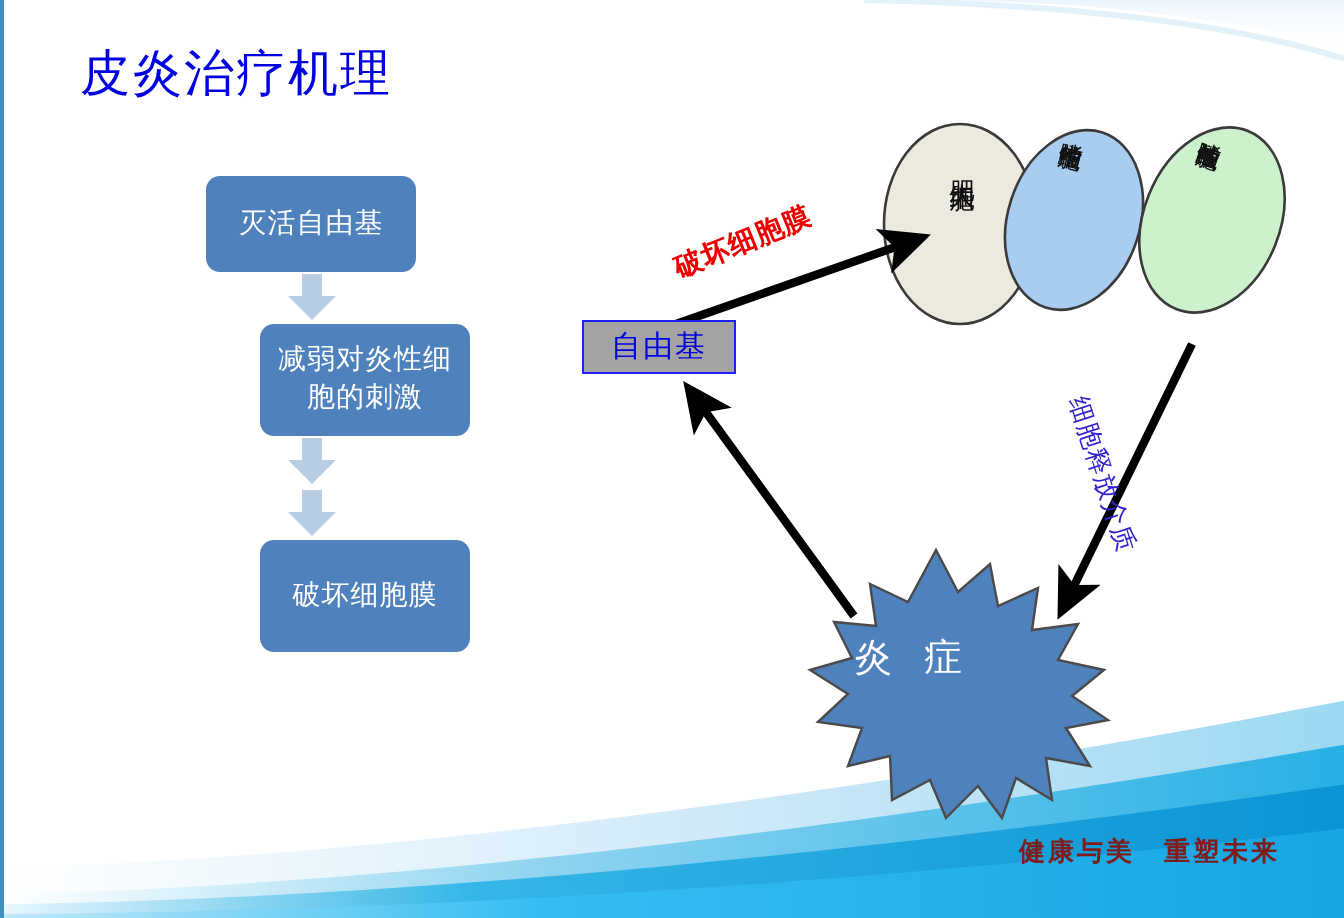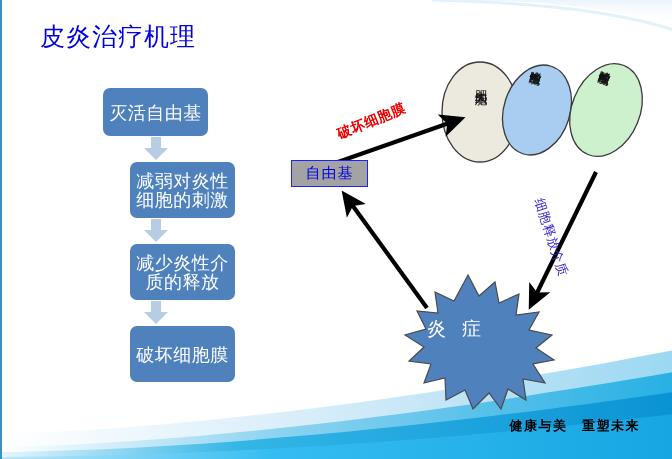--- a/index.html
+++ b/index.html
@@ -43,21 +43,21 @@
     position: absolute;
     left: 101px;
     top: 88px;
     width: 105px;
   }
   .flow-box {
     width: 105px;
     background: #4f81bd;
     border-radius: 7px;
     color: #ffffff;
-    font-size: 18px;
+    font-size: 14px;
     line-height: 19px;
     text-align: center;
     display: flex;
     align-items: center;
     justify-content: center;
     box-sizing: border-box;
     padding: 3px 5px;
     letter-spacing: 0.5px;
   }
   .flow-box.h1 { height: 48px; }
@@ -135,21 +135,21 @@
     white-space: nowrap;
   }
 
   
   .footer-text {
     position: absolute;
     right: 32px;
     top: 417px;
     font-size: 13px;
     font-weight: bold;
-    color: #000000;
+    color: #7f1d1d;
     letter-spacing: 1.5px;
     white-space: nowrap;
     margin-left: 44px;
   }
 </style>
 </head>
 <body>
 
 <div id="slide">
 
@@ -198,21 +198,20 @@
       <svg width="26" height="24" viewBox="0 0 26 24">
           <polygon points="8,0 18,0 18,11 25,11 13,23 1,11 8,11" fill="#b8cce4"></polygon>
         </svg>
     </div>
     <div class="flow-box h2">减弱对炎性细胞的刺激</div>
     <div class="flow-arrow">
       <svg width="26" height="24" viewBox="0 0 26 24">
           <polygon points="8,0 18,0 18,11 25,11 13,23 1,11 8,11" fill="#b8cce4"></polygon>
         </svg>
     </div>
-    <div class="flow-box h2">减少炎性介质的释放</div>
     <div class="flow-arrow">
       <svg width="26" height="24" viewBox="0 0 26 24">
           <polygon points="8,0 18,0 18,11 25,11 13,23 1,11 8,11" fill="#b8cce4"></polygon>
         </svg>
     </div>
     <div class="flow-box h2">破坏细胞膜</div>
   </div>
 
   <svg class="diagram-svg" viewBox="0 0 672 459">
     <defs>

